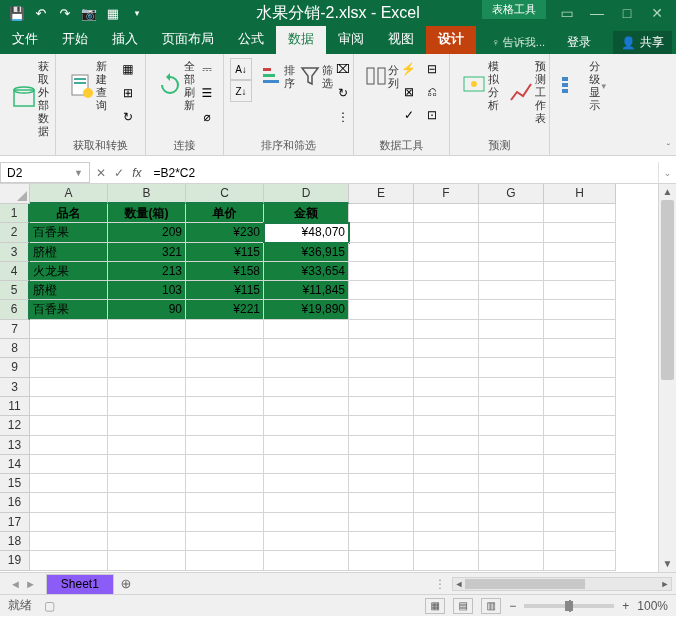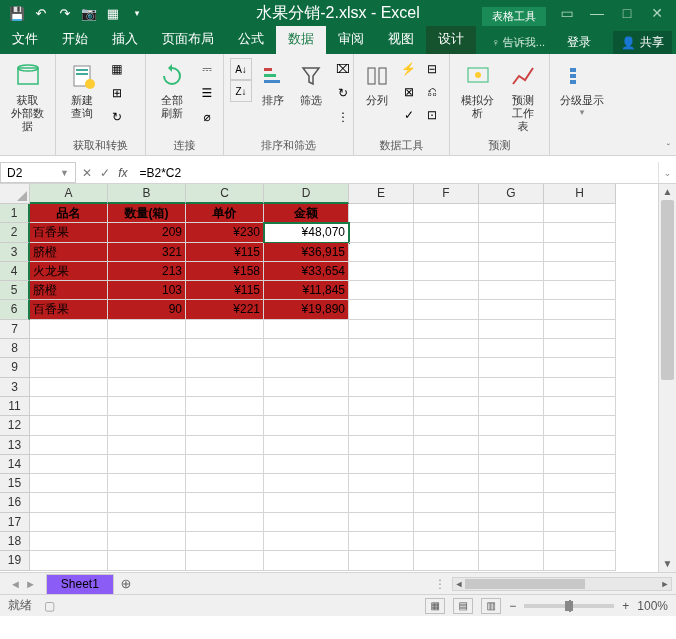--- a/index.html
+++ b/index.html
@@ -3,49 +3,49 @@
 <meta charset="utf-8">
 <style>
 * { box-sizing: border-box; margin: 0; padding: 0; font-family: "Microsoft YaHei", Arial, sans-serif; }
 body { background: #fff; width: 676px; height: 639px; overflow: hidden; font-size: 12px; }
 
 
 .titlebar { background: #0c6b3f; height: 26px; display: flex; align-items: center; color: #fff; position: relative; }
 .qat { display: flex; align-items: center; gap: 2px; padding-left: 6px; }
 .qat-btn { width: 22px; height: 22px; display: flex; align-items: center; justify-content: center; color: #fff; font-size: 13px; }
 .title-center { position: absolute; left: 50%; transform: translateX(-50%); font-size: 16px; white-space: nowrap; }
-.title-right { margin-left: auto; display: flex; align-items: flex-end; padding-right: 4px; padding-left: 9px; }
+.title-right { margin-left: auto; display: flex; align-items: flex-start; padding-right: 4px; padding-left: 9px; }
 .tabtools { background: #1a8a56; padding: 2px 10px; font-size: 11px; margin-right: 6px; }
 .winbtn { width: 30px; height: 26px; display: flex; align-items: center; justify-content: center; color: #b0d5c1; font-size: 14px; }
 
 
 .tabrow { background: #0c6b3f; height: 28px; display: flex; align-items: flex-end; color: #fff; }
 .tab { padding: 6px 12px 6px; font-size: 13px; cursor: default; }
 .tab.active { background: #f1f1f1; color: #1a7a47; }
-.tab.contextual { background: #14532d; }
+.tab.contextual { background: #c2410c; font-weight: bold; }
 .tabrow-right { margin-left: auto; display: flex; align-items: center; gap: 22px; padding-right: 4px; font-size: 12px; }
 .tellme { font-size: 11px; color: #d0e8da; }
 .share-btn { background: #0a5534; padding: 3px 8px; display: flex; align-items: center; gap: 4px; font-size: 12px; }
 
 
 .ribbon { background: #f1f1f1; border-bottom: 1px solid #d4d4d4; height: 102px; display: flex; }
 .rgroup { border-right: 1px solid #d4d4d4; padding: 4px 6px 2px; display: flex; flex-direction: column; justify-content: space-between; }
 .rgroup-label { text-align: center; font-size: 11px; color: #555; padding-top: 2px; }
 .rgroup-body { display: flex; align-items: flex-start; gap: 4px; flex: 1; }
-.bigbtn { display: flex; flex-direction: column; align-items: center; justify-content: flex-start; padding: 2px 4px; font-size: 11px; color: #333; min-width: 40px; }
+.bigbtn { display: flex; flex-direction: row; align-items: center; justify-content: flex-start; padding: 2px 4px; font-size: 11px; color: #333; min-width: 40px; }
 .bigbtn .ico { width: 32px; height: 32px; display: flex; align-items: center; justify-content: center; margin-bottom: 2px; }
 .bigbtn .lbl { text-align: center; line-height: 13px; }
 .smallstack { display: flex; flex-direction: column; gap: 2px; }
 .smallbtn { width: 22px; height: 22px; display: flex; align-items: center; justify-content: center; }
 .collapse-btn { position: absolute; right: 6px; bottom: 2px; font-size: 10px; color: #666; }
 .ribbon-wrap { position: relative; }
 
 
 .fbar { height: 22px; border-bottom: 1px solid #d4d4d4; display: flex; align-items: stretch; background: #fff; margin-top: 6px; }
-.namebox { width: 76px; border: 1px solid #ccc; padding: 2px 6px; font-size: 12px; display: flex; align-items: center; justify-content: space-between; }
+.namebox { width: 90px; border: 1px solid #ccc; padding: 2px 6px; font-size: 12px; display: flex; align-items: center; justify-content: space-between; }
 .namebox .dd { color: #888; font-size: 9px; }
 .fbar-btns { display: flex; align-items: center; padding: 0 6px; gap: 8px; color: #777; }
 .fbar-btn { font-size: 12px; }
 .fx { font-style: italic; color: #555; }
 .formula-input { flex: 1; padding: 2px 6px; font-size: 12px; border: none; outline: none; }
 .fbar-expand { width: 18px; display: flex; align-items: center; justify-content: center; color: #888; border-left: 1px solid #e0e0e0; font-size: 9px; }
 
 
 .grid-area { position: relative; background: #fff; height: 388px; overflow: hidden; display: flex; }
 .grid-main { flex: 1; overflow: hidden; }
@@ -53,21 +53,21 @@
 .selectall::after { content: ""; position: absolute; right: 2px; bottom: 2px; border: 5px solid transparent; border-right-color: #b0b0b0; border-bottom-color: #b0b0b0; }
 .colheads { display: flex; height: 20px; }
 .colhead { border-right: 1px solid #ccc; border-bottom: 1px solid #ccc; background: #f0f0f0; text-align: center; font-size: 12px; color: #333; line-height: 19px; }
 .colhead.sel { background: #d8e8d8; border-bottom: 2px solid #1a7a47; }
 .row { display: flex; height: 19.3px; }
 .rowhead { width: 30px; border-right: 1px solid #ccc; border-bottom: 1px solid #ccc; background: #f0f0f0; text-align: center; font-size: 12px; color: #333; line-height: 19px; }
 .rowhead.sel { background: #d8e8d8; border-right: 2px solid #1a7a47; }
 .cell { border-right: 1px solid #d4d4d4; border-bottom: 1px solid #d4d4d4; padding: 0 3px; line-height: 19px; font-size: 12px; overflow: hidden; white-space: nowrap; }
 .cell.hdr { font-weight: bold; text-align: center; }
 .cell.num { text-align: right; }
-.cell.selrange { background: #b91c1c; }
+.cell.selrange { background: #15803d; }
 .cell.active { background: #fff; outline: 2px solid #1a7a47; outline-offset: -1px; }
 .colA { width: 78px; } .colB { width: 78px; } .colC { width: 78px; } .colD { width: 85px; }
 .colE, .colF, .colG { width: 65px; } .colH { width: 72px; }
 .vscroll { width: 18px; background: #f0f0f0; border-left: 1px solid #d4d4d4; position: relative; }
 .vscroll .thumb { position: absolute; top: 16px; left: 2px; right: 2px; height: 180px; background: #c8c8c8; border-radius: 2px; }
 .vscroll .arr { height: 16px; text-align: center; font-size: 10px; color: #666; line-height: 16px; }
 
 
 .sheettabs { height: 22px; border-top: 1px solid #d4d4d4; background: #f0f0f0; display: flex; align-items: stretch; }
 .sheetnav { display: flex; align-items: center; gap: 4px; padding: 0 10px; color: #999; font-size: 11px; }

